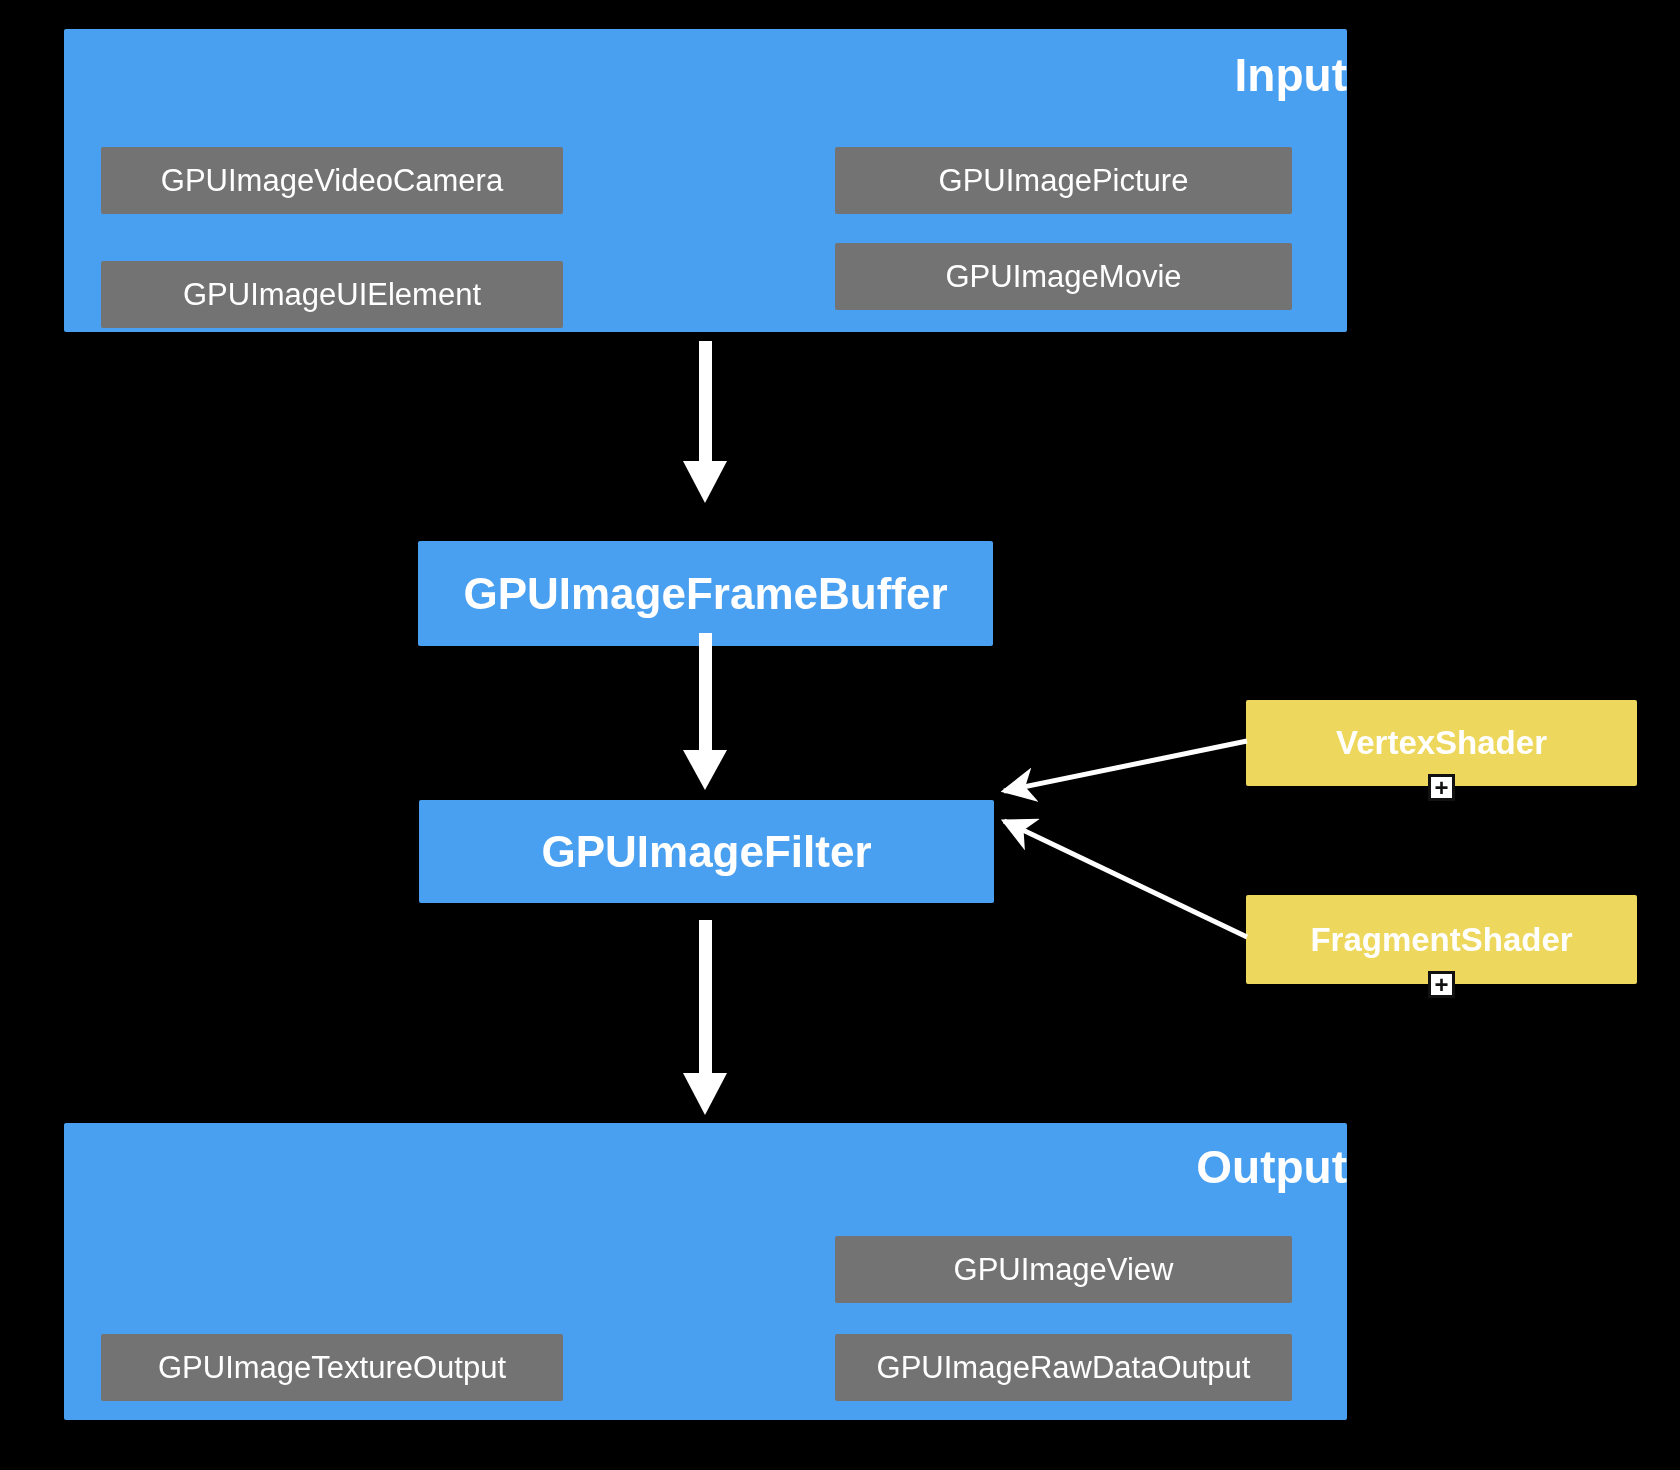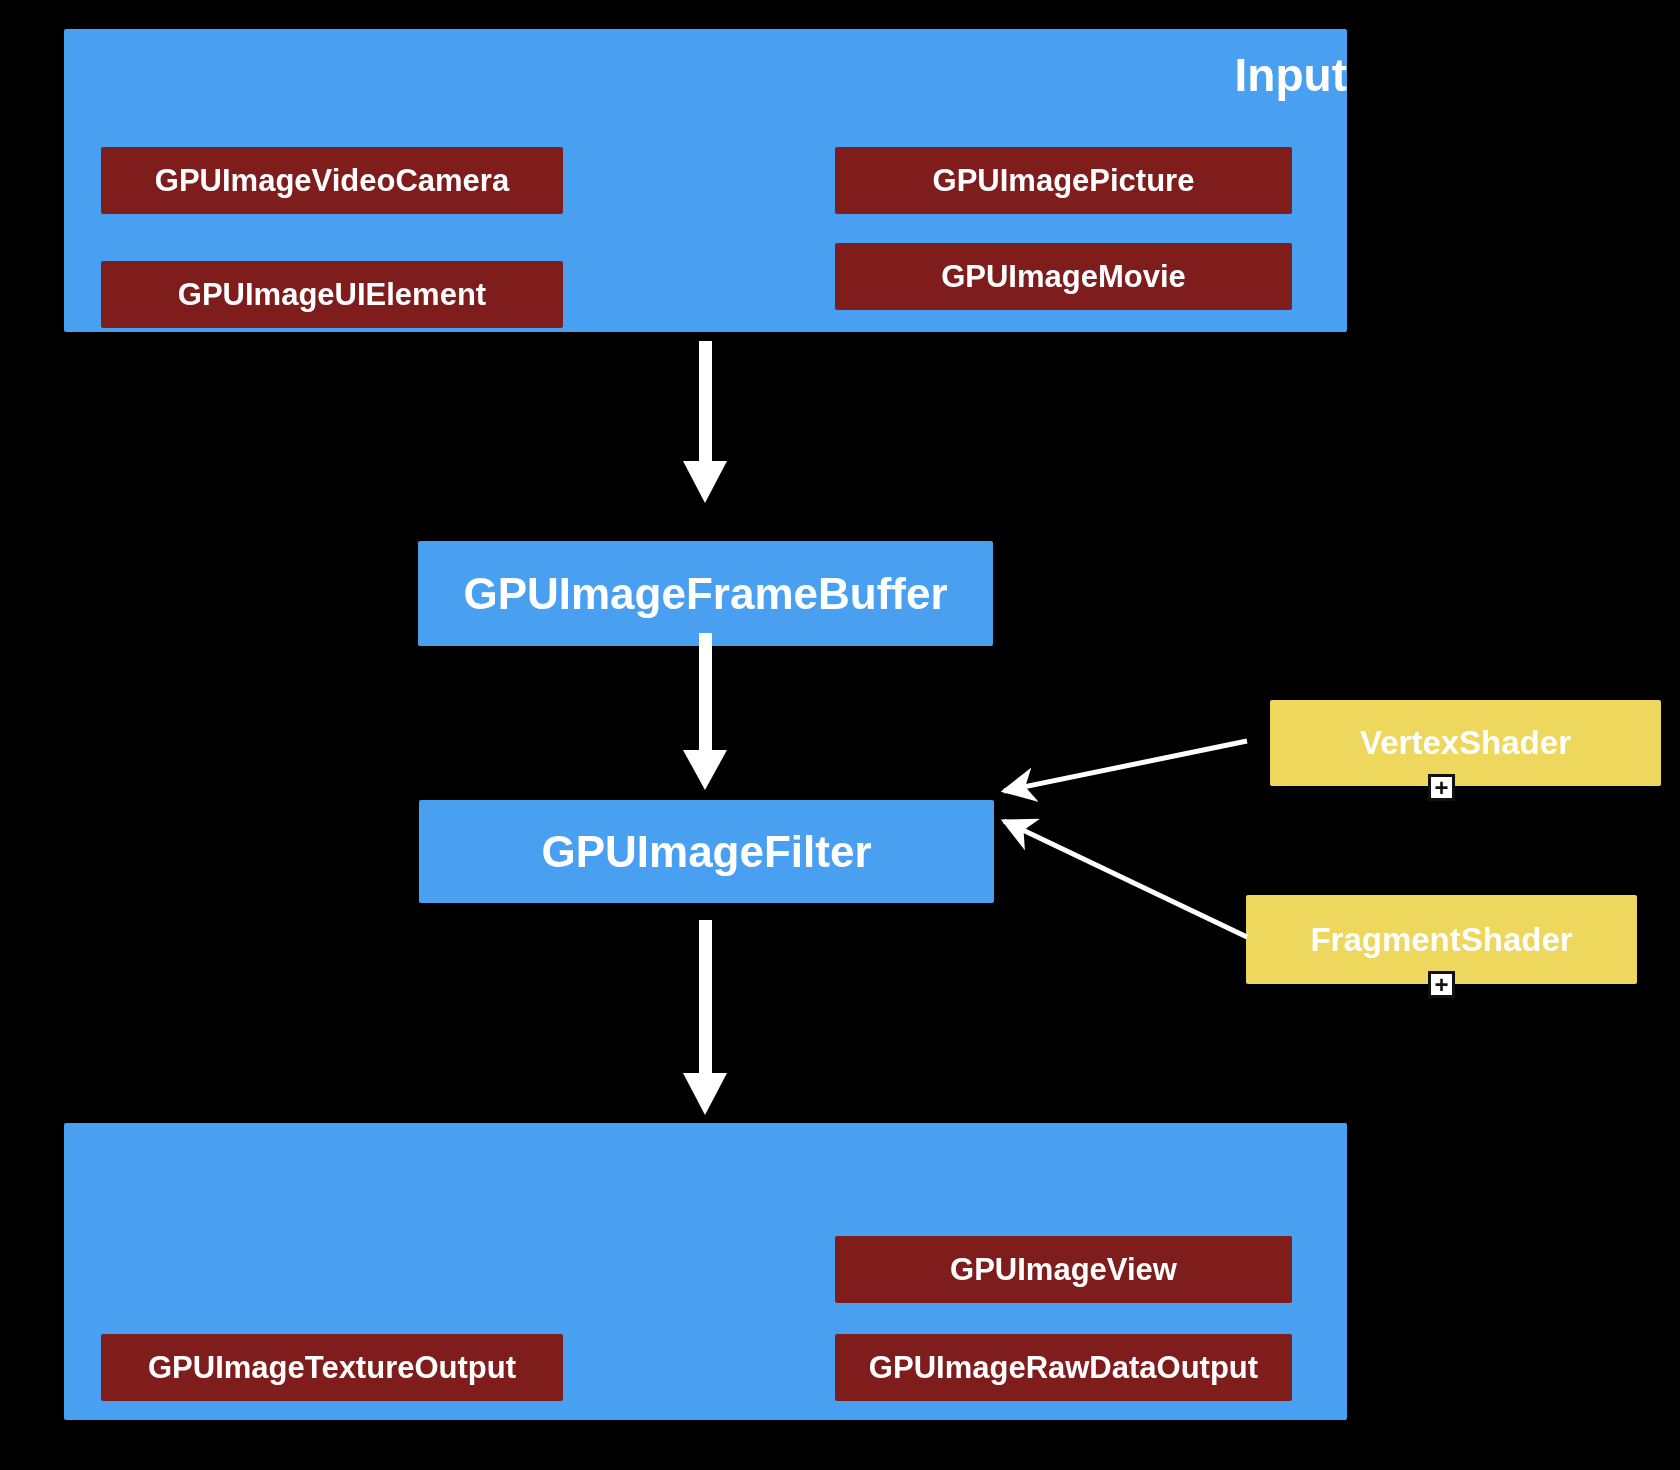--- a/index.html
+++ b/index.html
@@ -21,28 +21,28 @@
     position: absolute;
     left: 0; right: 0;
     text-align: right;
     color: #fff;
     font-size: 46px;
     font-weight: 700;
     line-height: 1.15;
   }
   .chip {
     position: absolute;
-    background: #7f1d1d;
+    background: #737373;
     border-radius: 2px;
     display: flex;
     align-items: center;
     justify-content: center;
     color: #fff;
     font-size: 31px;
-    font-weight: 700;
+    font-weight: 400;
     text-align: center;
   }
   .node {
     position: absolute;
     background: #4AA0F0;
     border-radius: 2px;
     display: flex;
     align-items: center;
     justify-content: center;
     color: #fff;
@@ -90,27 +90,28 @@
     <div class="chip" style="left:37px; top:118px; width:462px; height:67px;">GPUImageVideoCamera</div>
     <div class="chip" style="left:771px; top:118px; width:457px; height:67px;">GPUImagePicture</div>
     <div class="chip" style="left:37px; top:199px; width:462px; height:67px;margin-top:33px;">GPUImageUIElement</div>
     <div class="chip" style="left:771px; top:214px; width:457px; height:67px;">GPUImageMovie</div>
   </div>
 
   <div class="node" style="left:418px; top:513px; width:575px; height:105px;margin-top:28px;">GPUImageFrameBuffer</div>
 
   <div class="node" style="left:419px; top:800px; width:575px; height:103px;">GPUImageFilter</div>
 
-  <div class="shader" style="left:1246px; top:700px; width:391px; height:86px;margin-left:24px;">VertexShader</div>
+  <div class="shader" style="left:1246px; top:700px; width:391px; height:86px;">VertexShader</div>
   <div class="plus-btn" style="left:1428px; top:774px;">+</div>
 
   <div class="shader" style="left:1246px; top:895px; width:391px; height:89px;">FragmentShader</div>
   <div class="plus-btn" style="left:1428px; top:971px;">+</div>
 
   <div class="group" style="left:64px; top:1123px; width:1283px; height:297px;">
+    <div class="group-title" style="top:18px;">Output</div>
     <div class="chip" style="left:771px; top:113px; width:457px; height:67px;">GPUImageView</div>
     <div class="chip" style="left:771px; top:211px; width:457px; height:67px;">GPUImageRawDataOutput</div>
     <div class="chip" style="left:37px; top:211px; width:462px; height:67px;">GPUImageTextureOutput</div>
   </div>
 
   <svg class="overlay" width="1680" height="1470" viewBox="0 0 1680 1470">
     <defs>
       <marker id="ah" viewBox="0 0 10 10" refX="9" refY="5" markerWidth="7" markerHeight="7" orient="auto">
         <path d="M0,0 L10,5 L0,10 L2.8,5 Z" fill="#fff"></path>
       </marker>

